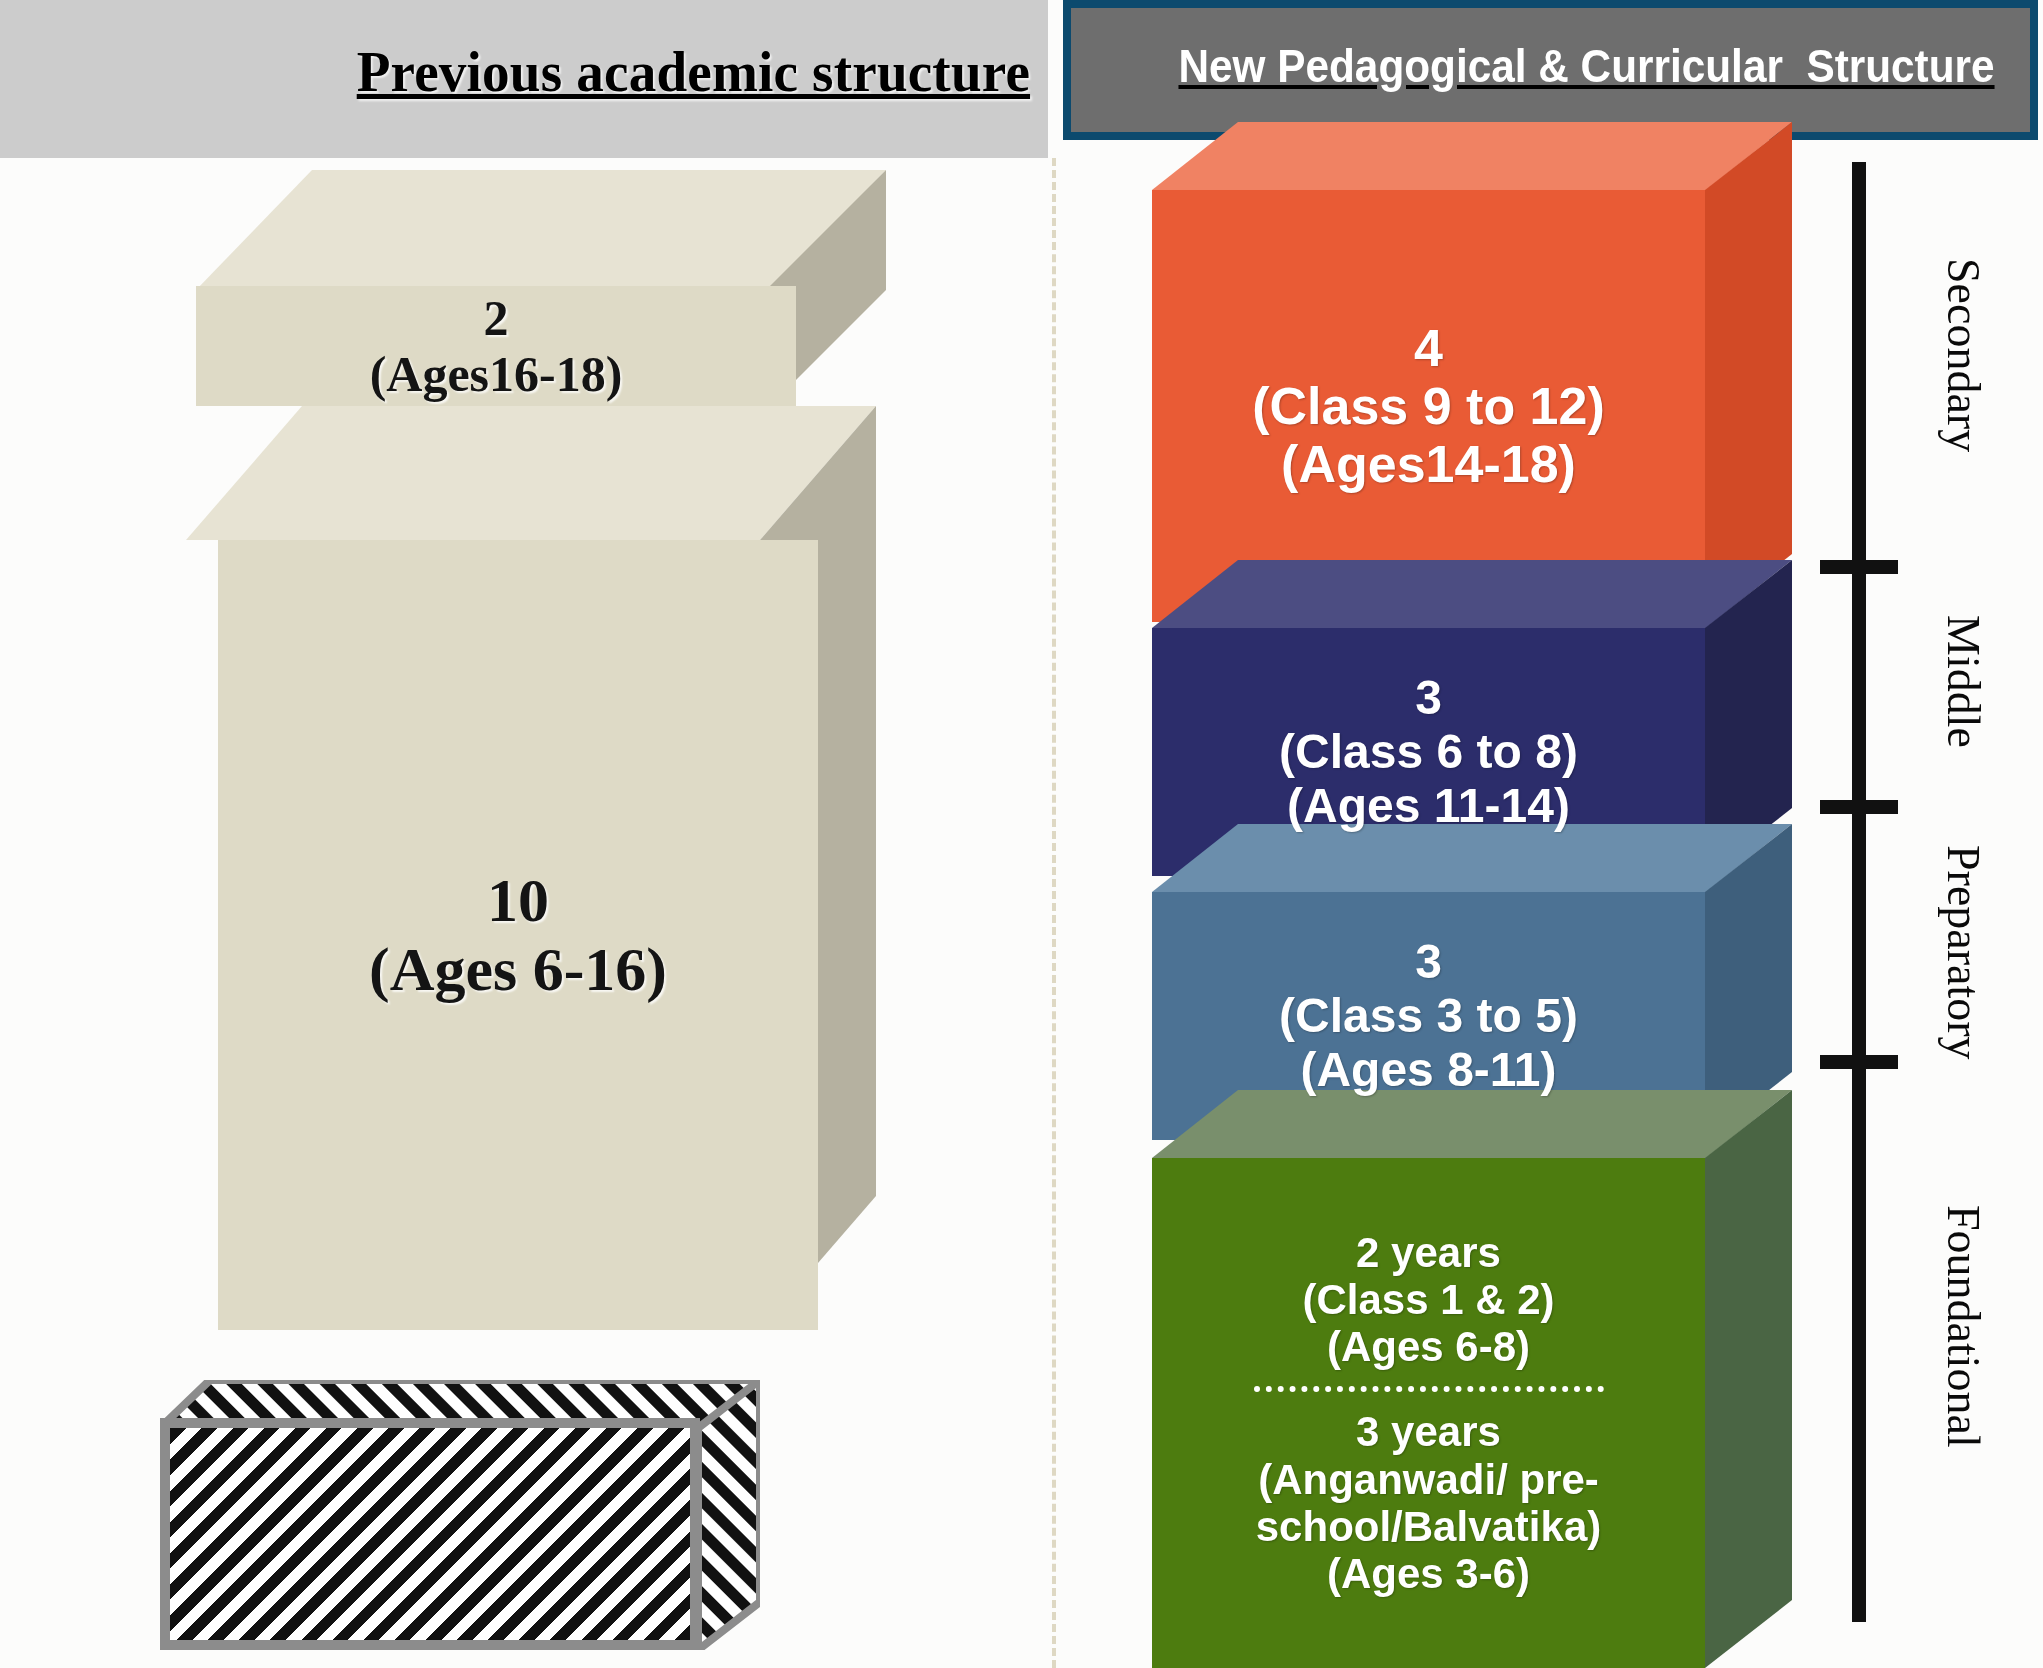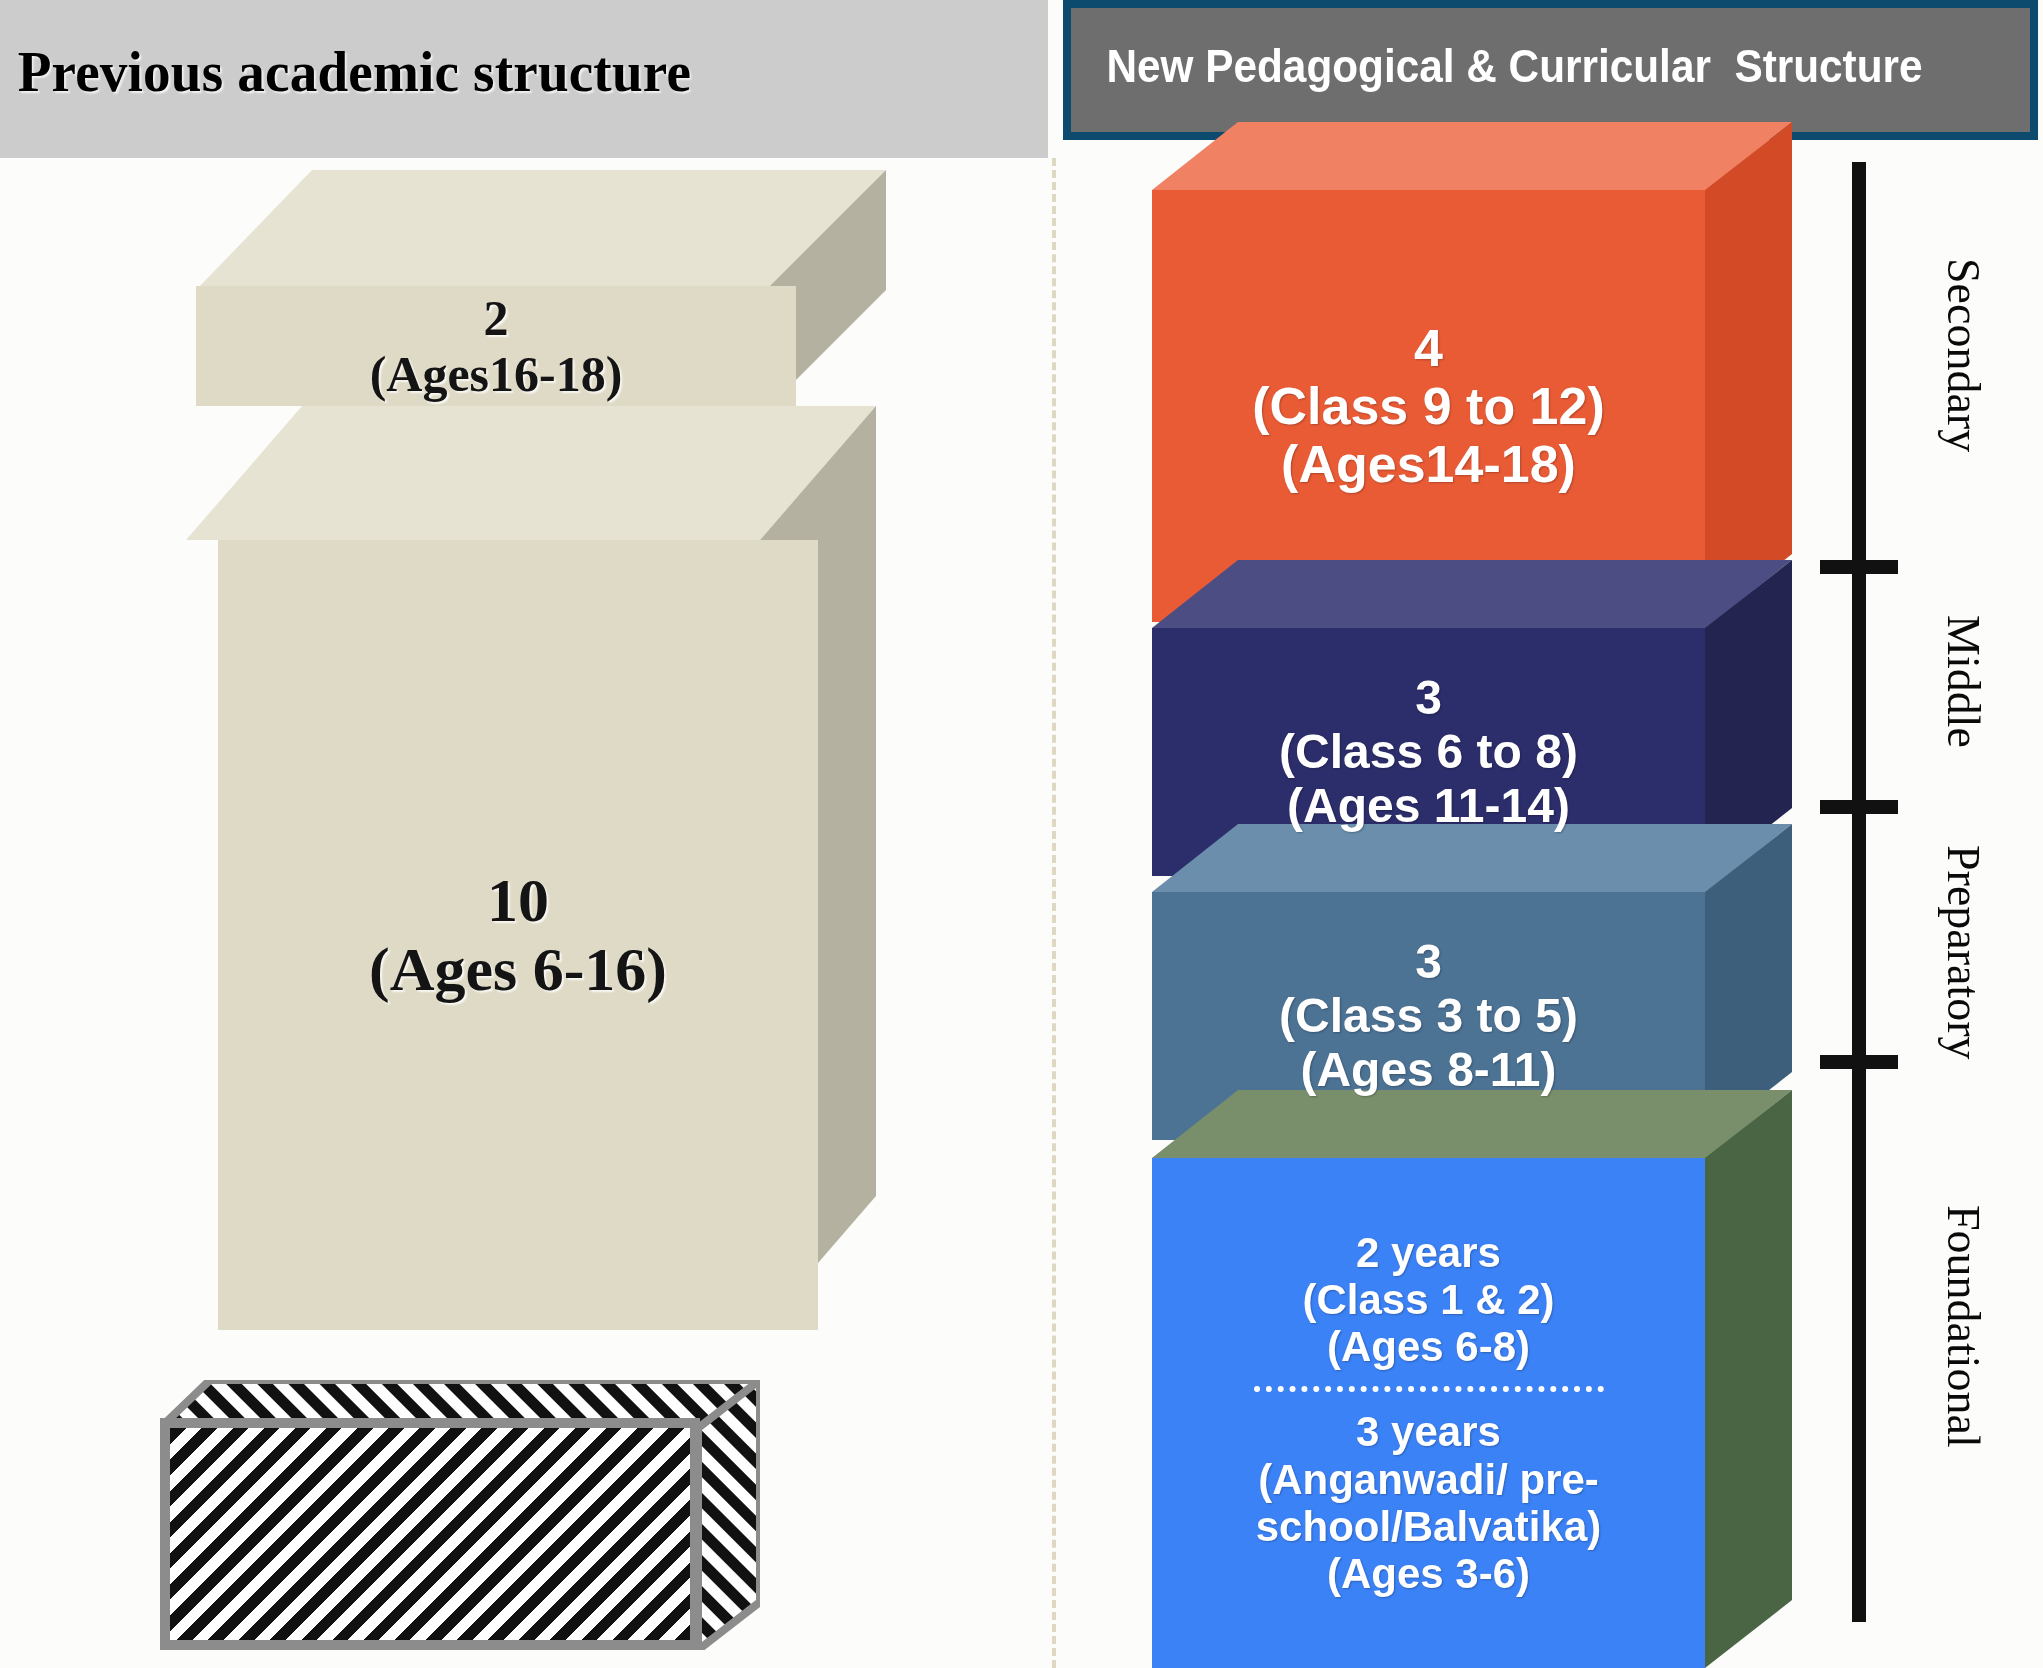--- a/index.html
+++ b/index.html
@@ -5,21 +5,21 @@
   html,body{margin:0;padding:0;}
   body{
     width:2043px;height:1668px;
     background:#fcfcfb;
     font-family:"Liberation Sans", sans-serif;
     overflow:hidden;
   }
   #stage{position:relative;width:2043px;height:1668px;}
 
   
-  .hdr{position:absolute;top:0;display:flex;align-items:center;justify-content:flex-start;}
+  .hdr{position:absolute;top:0;display:flex;align-items:center;justify-content:flex-end;text-decoration:underline;}
   #hdr-left{
     left:0;width:1048px;height:158px;
     background:#cccccc;
   }
   #hdr-left .t{
     font-family:"Liberation Serif", serif;
     font-weight:bold;font-size:58px;color:#000;
     letter-spacing:.2px;
     text-shadow:2px 2px 2px rgba(255,255,255,.75);
     transform:translateY(-8px) scaleX(.95);
@@ -90,21 +90,21 @@
 
   #box-mid{left:1152px;top:628px;width:553px;height:248px;}
   #box-mid .face{background:#2c2d6b;}
   #box-mid .boxtext{font-size:48px;}
 
   #box-pre{left:1152px;top:892px;width:553px;height:248px;}
   #box-pre .face{background:#4c7294;}
   #box-pre .boxtext{font-size:48px;}
 
   #box-fou{left:1152px;top:1158px;width:553px;height:510px;}
-  #box-fou .face{background:#3b82f6;justify-content:center;}
+  #box-fou .face{background:#4d7c0f;justify-content:center;}
   #box-fou .boxtext{font-size:42px;}
 
   .dotsep{
     position:relative;z-index:4;
     width:350px;height:0;margin:16px auto;
     border-top:6px dotted #ffffff;
   }
 
   
   #axis{position:absolute;left:1852px;top:162px;width:14px;height:1460px;background:#111;}

